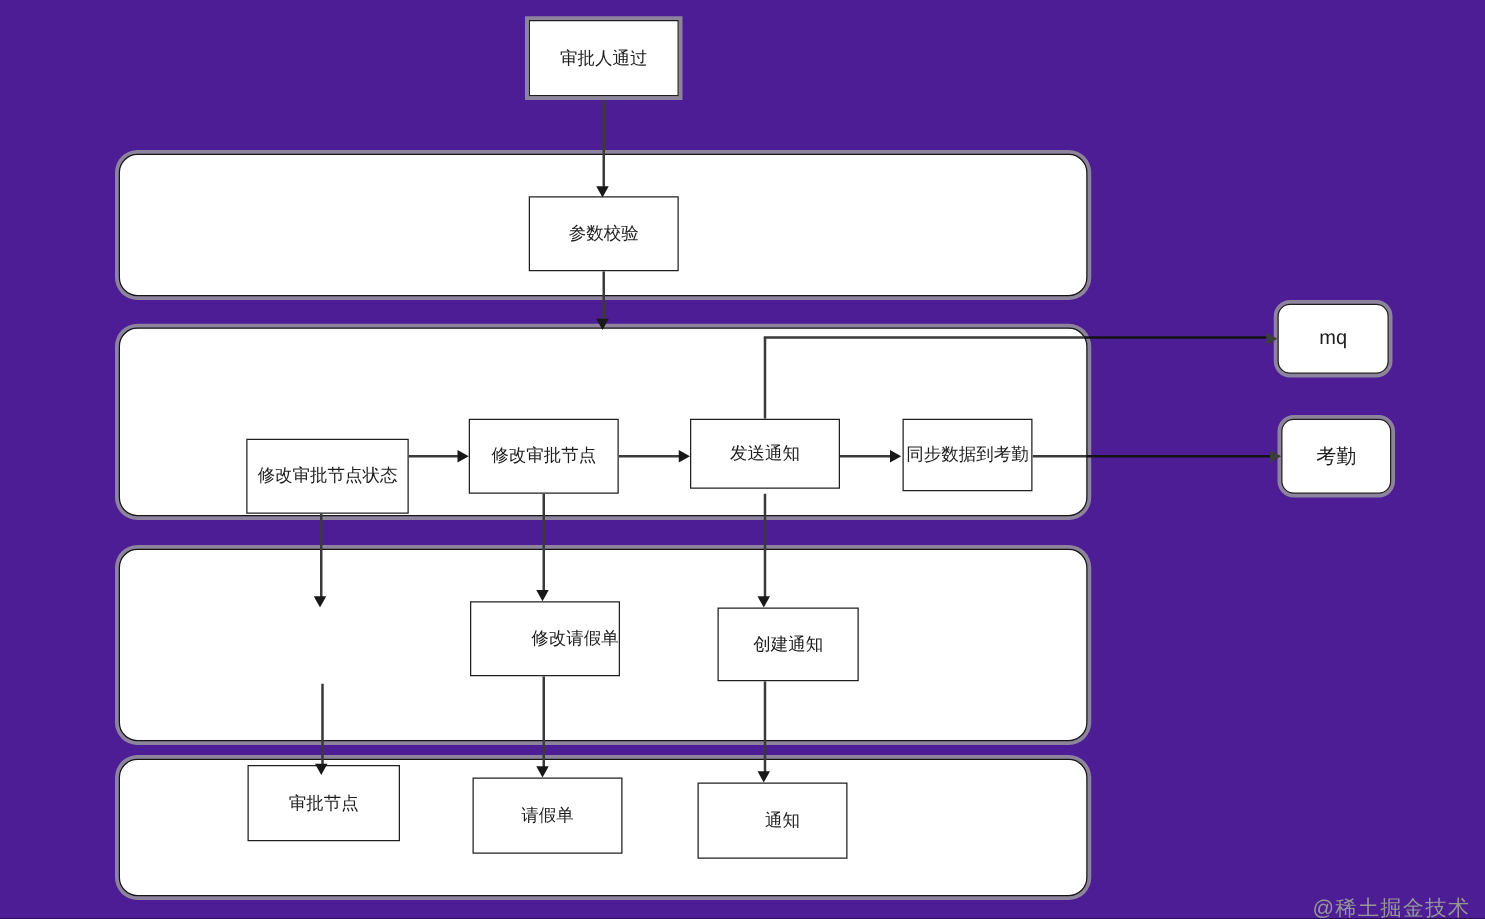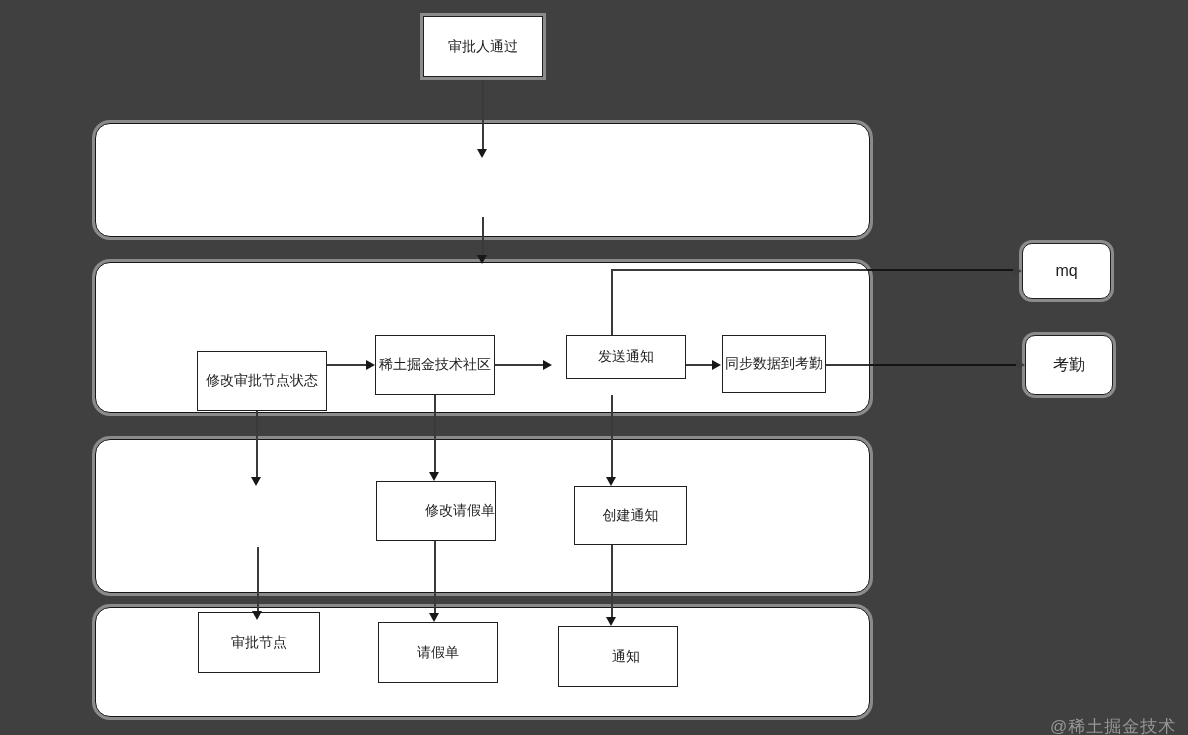--- a/index.html
+++ b/index.html
@@ -1,19 +1,19 @@
 <!DOCTYPE html>
 <html><head>
 <meta charset="utf-8">
 <style>
   html,body{margin:0;padding:0;background:#000;}
   #stage{
     position:relative;
     width:1188px;height:735px;
-    background:#404040;
+    background:#4c1d95;
     overflow:hidden;
     font-family:"Liberation Sans","DejaVu Sans",sans-serif;
   }
   
   .lane{
     position:absolute;
     background:#ffffff;
     border:1.5px solid #161616;
     border-radius:15px;
     box-shadow:0 0 0 3px rgba(158,158,158,0.8);
@@ -55,25 +55,26 @@
   }
 </style>
 </head>
 <body>
 
 <div id="stage">
 
   <div class="box halo" style="left:423px;top:16px;width:120px;height:61px;">审批人通过</div>
 
   <div class="lane" style="left:95px;top:123px;width:775px;height:114px;"></div>
+  <div class="box" style="left:423px;top:157px;width:120px;height:60px;">参数校验</div>
 
   <div class="lane" style="left:95px;top:262px;width:775px;height:151px;"></div>
   <div class="box" style="left:197px;top:335px;width:130px;height:60px;margin-top:16px;">修改审批节点状态</div>
-  <div class="box" style="left:375px;top:335px;width:120px;height:60px;">稀土掘金技术社区</div>
-  <div class="box" style="left:552px;top:335px;width:120px;height:44px;margin-left:14px;">发送通知</div>
+  <div class="box" style="left:375px;top:335px;width:120px;height:60px;">修改审批节点</div>
+  <div class="box" style="left:552px;top:335px;width:120px;height:56px;">发送通知</div>
   <div class="box" style="left:722px;top:335px;width:104px;height:58px;">同步数据到考勤</div>
 
   <div class="box round halo" style="left:1022px;top:243px;width:89px;height:56px;">mq</div>
   <div class="box round halo" style="left:1025px;top:335px;width:88px;height:60px;">考勤</div>
 
   <div class="lane" style="left:95px;top:439px;width:775px;height:154px;"></div>
   <div class="box" style="left:376px;top:481px;width:120px;height:60px;padding-left:48px;">修改请假单</div>
   <div class="box" style="left:553px;top:486px;width:113px;height:59px;margin-left:21px;">创建通知</div>
 
   <div class="lane" style="left:95px;top:607px;width:775px;height:110px;"></div>

